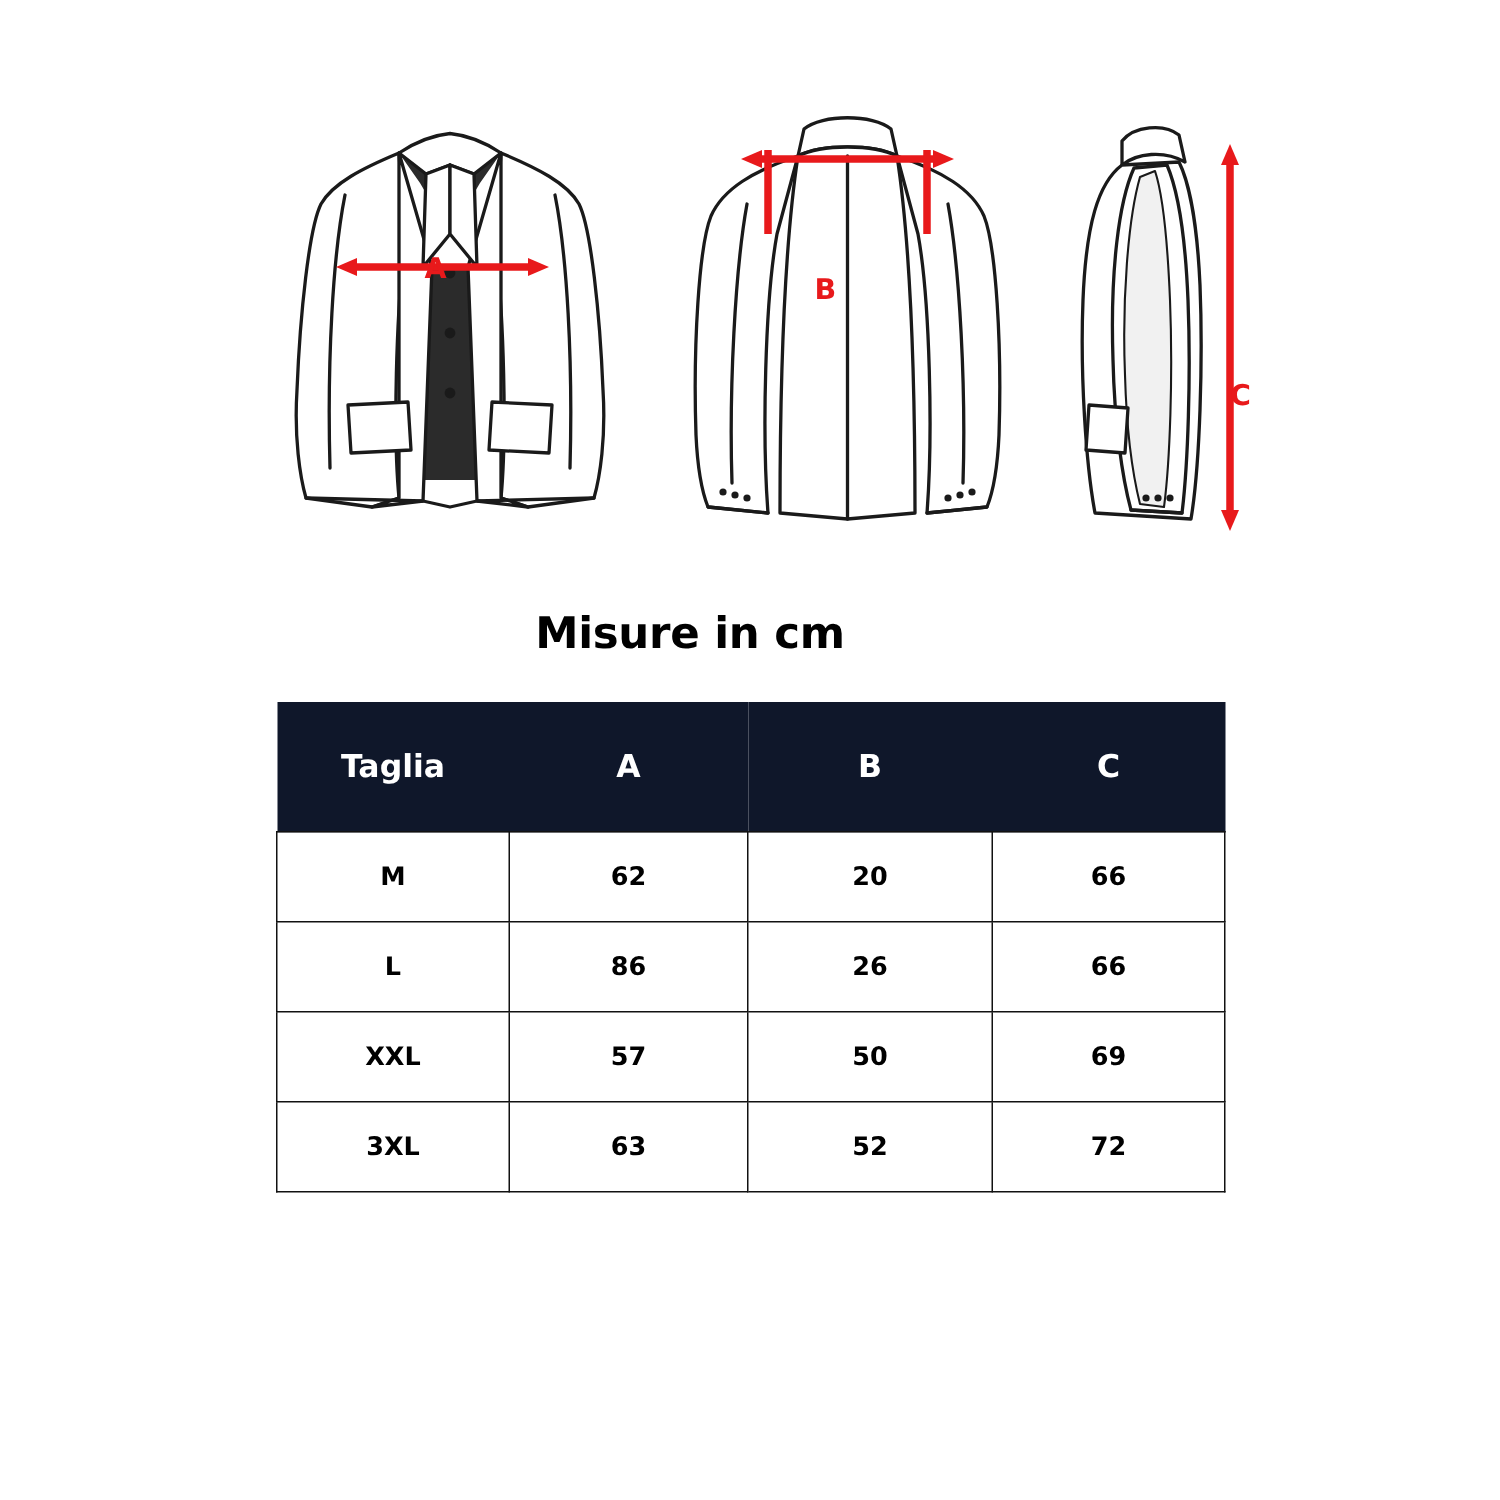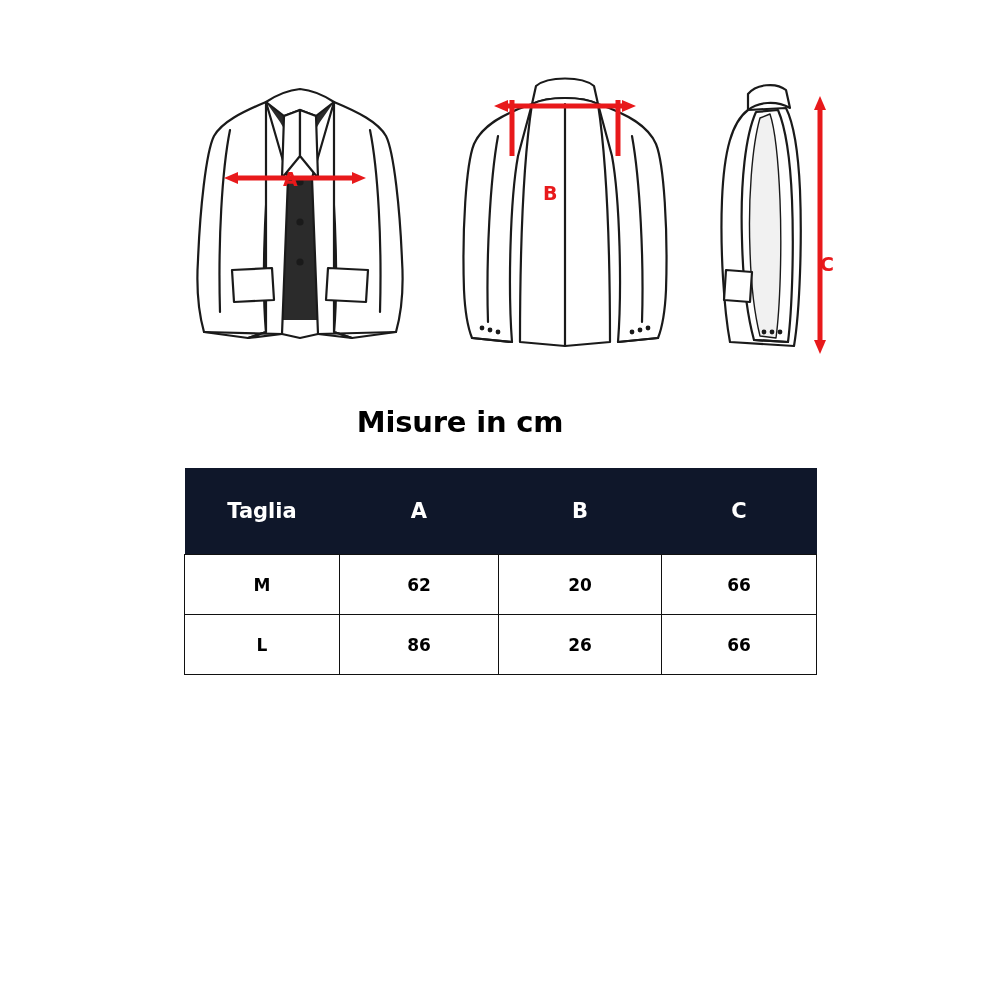--- a/index.html
+++ b/index.html
@@ -228,16 +228,28 @@
         <td>62</td>
         <td>20</td>
         <td>66</td>
       </tr>
       <tr>
         <td>L</td>
         <td>86</td>
         <td>26</td>
         <td>66</td>
       </tr>
+      <tr>
+        <td>XXL</td>
+        <td>57</td>
+        <td>50</td>
+        <td>69</td>
+      </tr>
+      <tr>
+        <td>3XL</td>
+        <td>63</td>
+        <td>52</td>
+        <td>72</td>
+      </tr>
     </tbody>
   </table>
 
 </div>
 
 </body></html>

